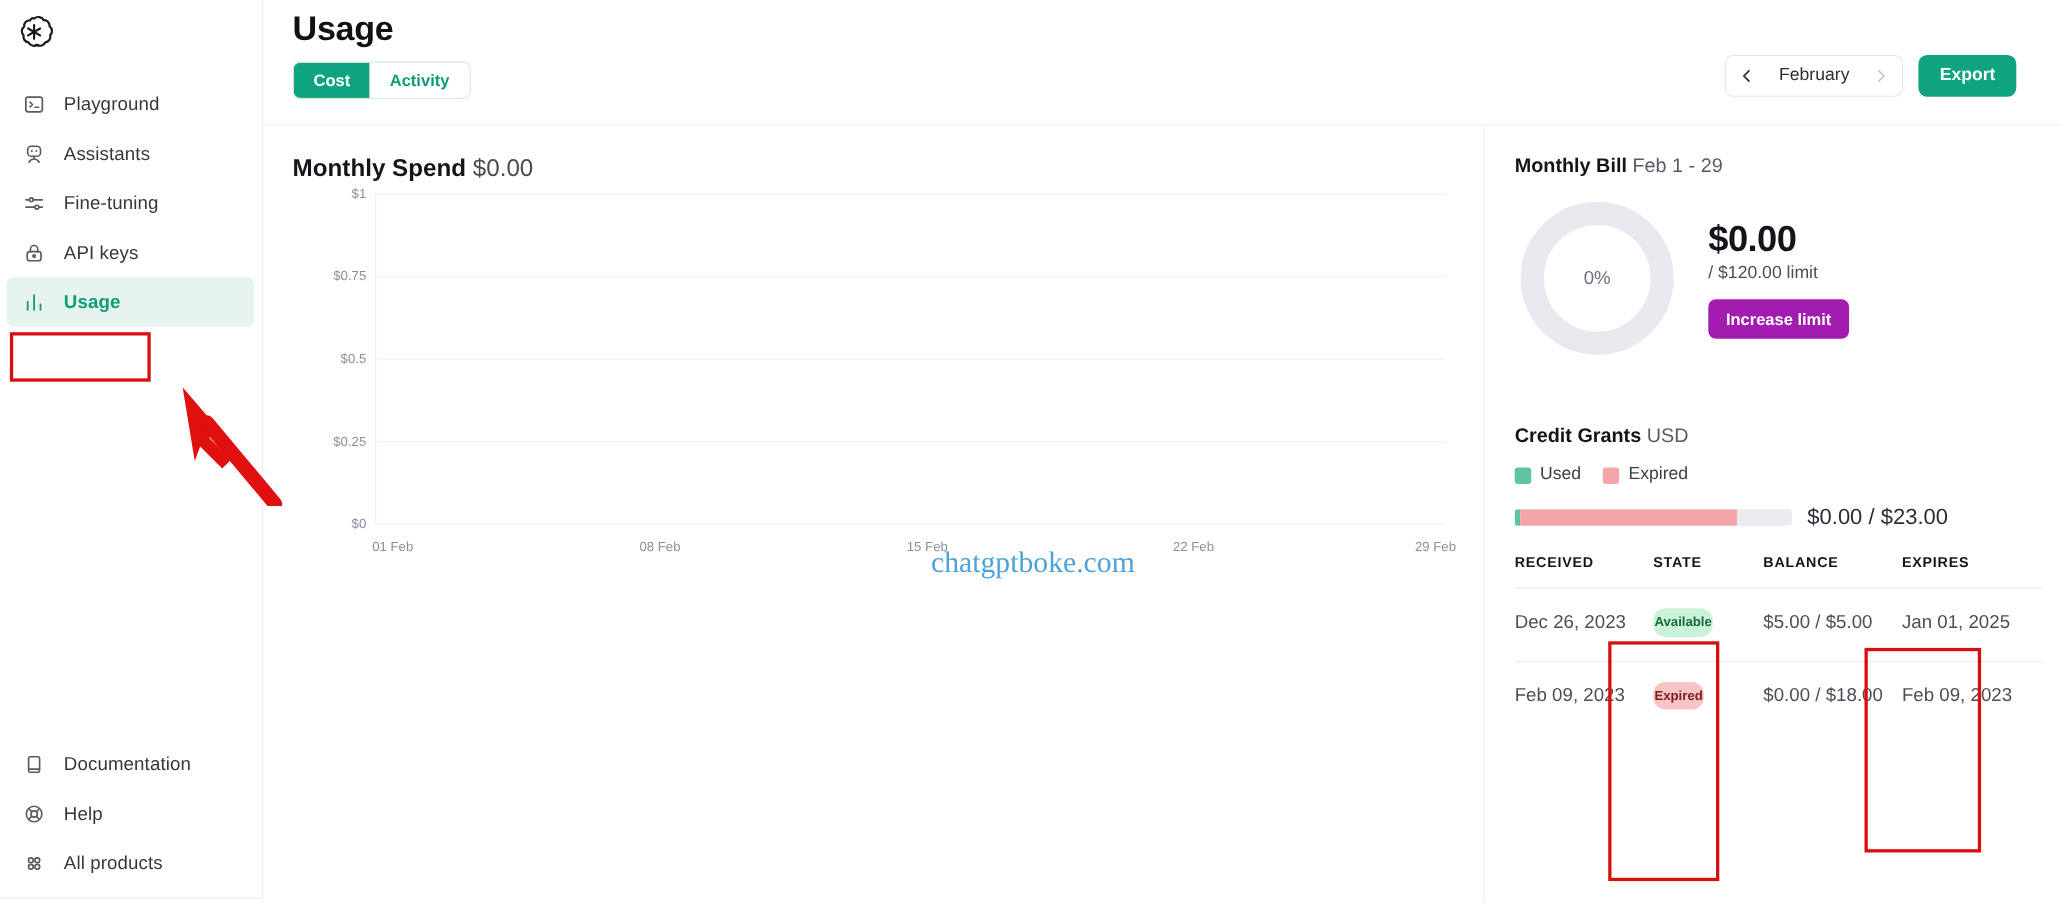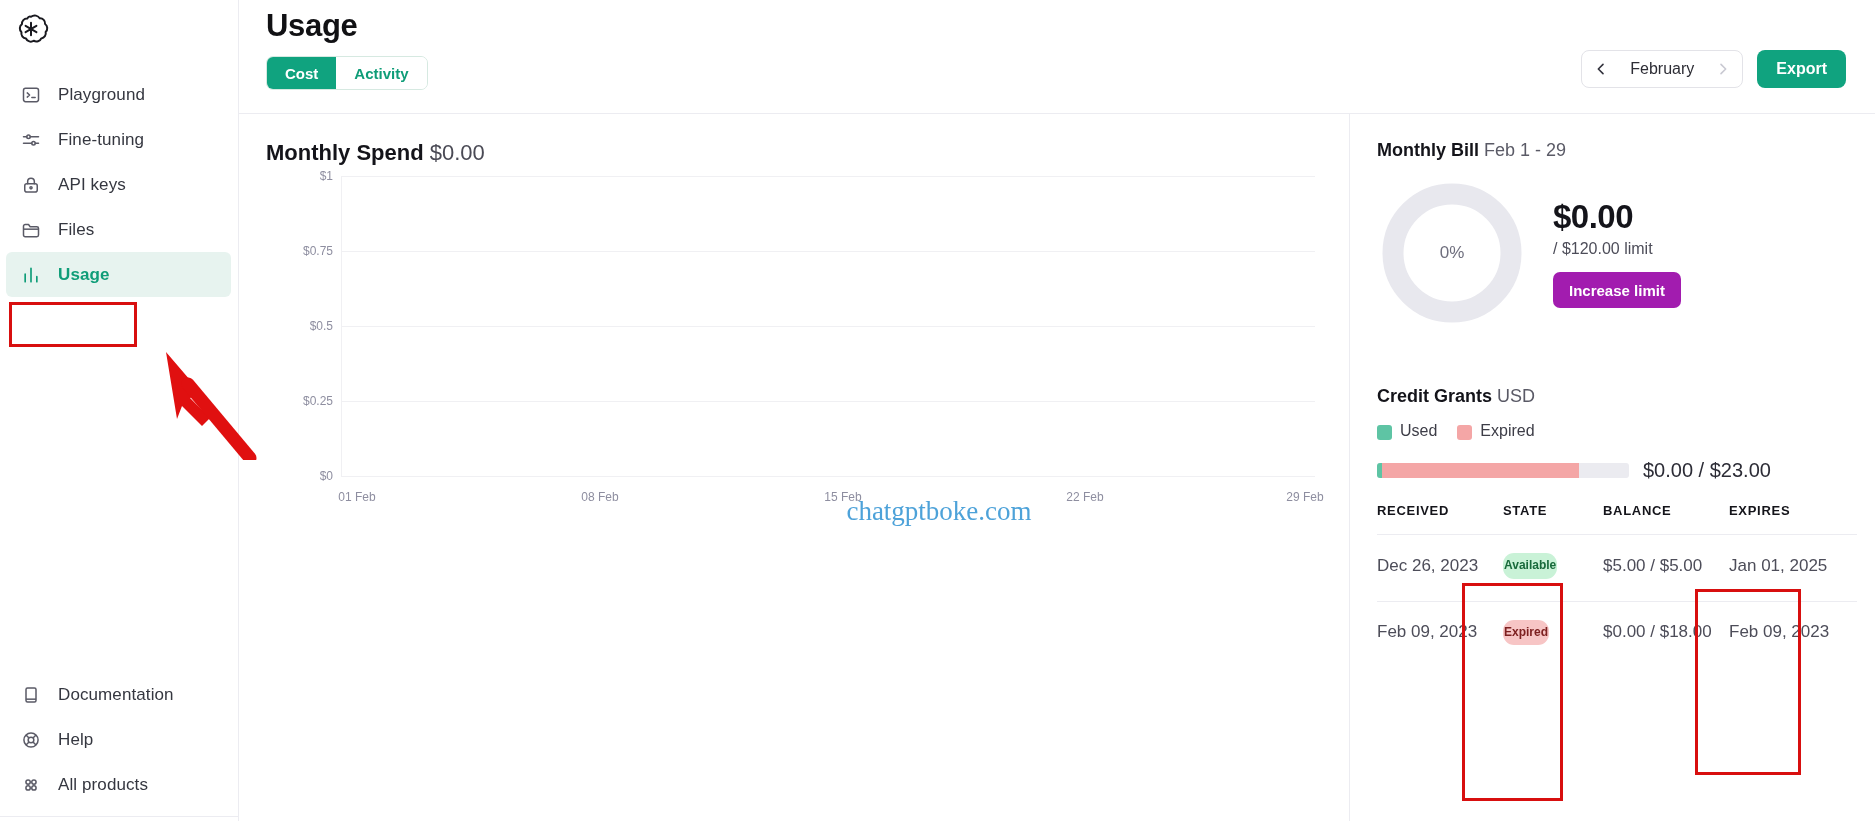--- a/index.html
+++ b/index.html
@@ -44,21 +44,21 @@
     border: 1px solid #d6e9e1; border-radius: 7px; overflow: hidden;
     height: 34px;
   }
   .seg button {
     border: none; background: #fff; color: #0f9d78;
     font-size: 15px; font-weight: 600; padding: 0 18px;
     font-family: inherit; cursor: pointer; height: 100%;
   }
   .seg button.on { background: #10a37f; color: #fff; }
 
-  .head-right { position: absolute; right: 29px; top: 50px; display: flex; align-items: flex-start; gap: 14px; padding-left: 24px; }
+  .head-right { position: absolute; right: 42px; top: 50px; display: flex; align-items: flex-start; gap: 14px; padding-left: 24px; }
   .month-nav {
     display: flex; align-items: center; height: 38px;
     border: 1px solid #e3e3e8; border-radius: 8px; background: #fff;
     padding: 0 4px;
   }
   .month-nav .chev { width: 30px; height: 34px; display: flex; align-items: center; justify-content: center; cursor: pointer; }
   .month-nav .mlabel { font-size: 16px; color: #2d2d35; padding: 0 14px; }
   .export-btn {
     height: 38px; padding: 0 19px; border: none; border-radius: 8px;
     background: #10a37f; color: #fff; font-size: 16px; font-weight: 700;
@@ -163,20 +163,31 @@
       <div class="nav-item">
         <span class="ico">
           <svg width="20" height="20" viewBox="0 0 24 24" fill="none" stroke="#5a5a66" stroke-width="1.8" stroke-linecap="round" stroke-linejoin="round">
             <rect x="3" y="4" width="18" height="16" rx="2.5"></rect>
               <path d="M7.5 9.5l2.8 2.5-2.8 2.5M13 15h4"></path>
           </svg>
         </span>
         <span class="lbl">Playground</span>
       </div>
 
+      <div class="nav-item">
+        <span class="ico">
+          <svg width="20" height="20" viewBox="0 0 24 24" fill="none" stroke="#5a5a66" stroke-width="1.8" stroke-linecap="round" stroke-linejoin="round">
+            <rect x="5" y="3.5" width="14" height="11" rx="4"></rect>
+              <circle cx="9.6" cy="8.6" r="1.1" fill="#5a5a66" stroke="none"></circle>
+              <circle cx="14.4" cy="8.6" r="1.1" fill="#5a5a66" stroke="none"></circle>
+              <path d="M12 14.5v2.5M6.5 21c1.2-2.3 3.2-3.5 5.5-3.5S16.3 18.7 17.5 21"></path>
+          </svg>
+        </span>
+        <span class="lbl">Assistants</span>
+      </div>
 
       <div class="nav-item">
         <span class="ico">
           <svg width="20" height="20" viewBox="0 0 24 24" fill="none" stroke="#5a5a66" stroke-width="1.8" stroke-linecap="round">
             <path d="M3 8h4M11 8h10M3 16h10M17 16h4"></path>
               <circle cx="9" cy="8" r="2.1"></circle>
               <circle cx="15" cy="16" r="2.1"></circle>
           </svg>
         </span>
         <span class="lbl">Fine-tuning</span>
@@ -186,29 +197,20 @@
         <span class="ico">
           <svg width="20" height="20" viewBox="0 0 24 24" fill="none" stroke="#5a5a66" stroke-width="1.8" stroke-linecap="round" stroke-linejoin="round">
             <rect x="4.5" y="10.5" width="15" height="10" rx="2.5"></rect>
               <path d="M8 10.5V7.8a4 4 0 018 0v2.7"></path>
               <circle cx="12" cy="15.4" r="1.3"></circle>
           </svg>
         </span>
         <span class="lbl">API keys</span>
       </div>
 
-      <div class="nav-item">
-        <span class="ico">
-          <svg width="20" height="20" viewBox="0 0 24 24" fill="none" stroke="#5a5a66" stroke-width="1.8" stroke-linejoin="round">
-            <path d="M3 7.5a2 2 0 012-2h4l2 2.5h8a2 2 0 012 2v8a2 2 0 01-2 2H5a2 2 0 01-2-2z"></path>
-              <path d="M3 11h18"></path>
-          </svg>
-        </span>
-        <span class="lbl">Files</span>
-      </div>
 
       <div class="nav-item active">
         <span class="ico">
           <svg width="20" height="20" viewBox="0 0 24 24" fill="none" stroke="#0f9d78" stroke-width="2" stroke-linecap="round">
             <path d="M5 20V11M12 20V4M19 20v-6"></path>
           </svg>
         </span>
         <span class="lbl">Usage</span>
       </div>
 

